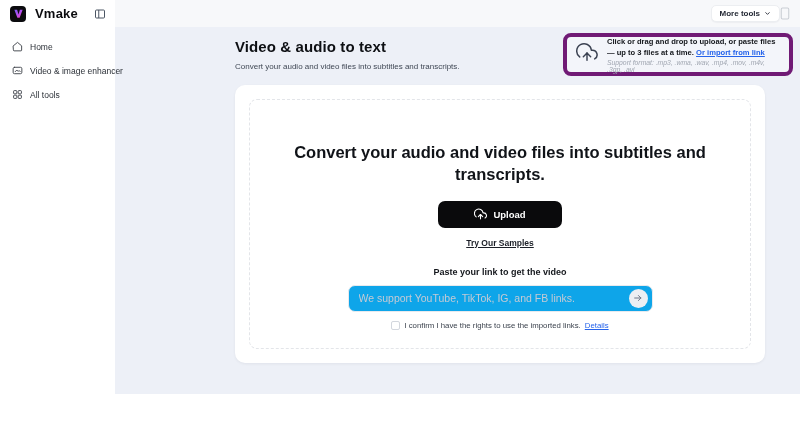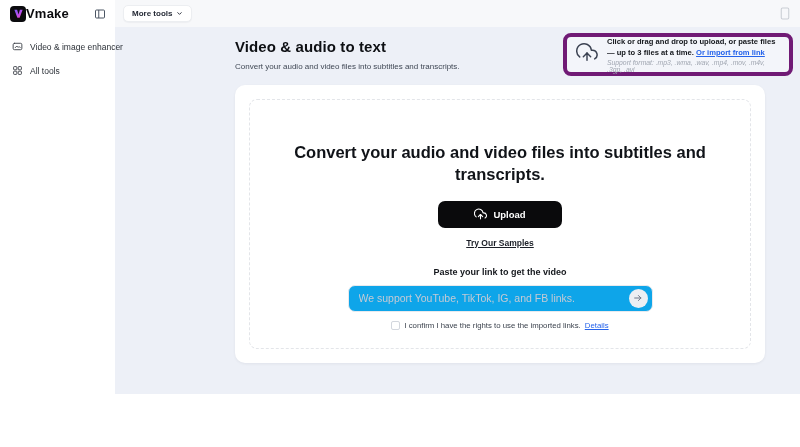--- a/index.html
+++ b/index.html
@@ -2,30 +2,30 @@
 <html><head>
 <meta charset="utf-8">
 <style>
   * { margin:0; padding:0; box-sizing:border-box; }
   html,body { width:800px; height:447px; background:#ffffff; font-family:"Liberation Sans", sans-serif; overflow:hidden; }
   .app { position:relative; width:800px; height:447px; }
 
   
   .sidebar { position:absolute; left:0; top:0; width:115px; height:447px; background:#ffffff; z-index:3; }
   .logo-row { display:flex; align-items:center; justify-content:space-between; padding:6px 8px 6px 10px; height:27px; }
-  .logo { display:flex; align-items:center; gap:0; }
+  .logo { display:flex; align-items:center; gap:9px; }
   .logo-badge { width:16px; height:16px; background:#0b0b0e; border-radius:4px; display:flex; align-items:center; justify-content:center; }
   .logo-text { font-size:13px; font-weight:800; color:#0b0b0e; letter-spacing:.2px; }
   .collapse-btn { width:14px; height:14px; display:flex; align-items:center; justify-content:center; cursor:pointer; color:#4b5563; }
   .nav { padding-top:8px; }
   .nav-item { display:flex; align-items:center; gap:7px; padding:0 6px 0 12px; height:24px; font-size:8.5px; color:#2b3037; cursor:pointer; white-space:nowrap; }
   .nav-item svg { flex:0 0 auto; color:#3b4047; }
 
   
-  .topbar { position:absolute; left:115px; top:0; width:685px; height:27px; background:#f7f8fa; z-index:2; display:flex; align-items:center; justify-content:space-between; padding:0 10px 0 8px; }
+  .topbar { position:absolute; left:115px; top:0; width:685px; height:27px; background:#f7f8fa; z-index:2; display:flex; align-items:center; justify-content:flex-end; padding:0 10px 0 8px; }
   .more-tools { display:flex; align-items:center; gap:4px; background:#ffffff; border:1px solid #eceef1; border-radius:5px; height:17px; padding:0 8px; font-size:8px; font-weight:700; color:#1f2430; cursor:pointer; box-shadow:0 1px 1px rgba(16,24,40,.04); }
   .mobile-icon { color:#c9cdd4; display:flex; cursor:pointer; }
 
   
   .main { position:absolute; left:115px; top:27px; width:685px; height:367px; background:#edf0f7; z-index:1; }
 
   .page-title { position:absolute; left:120px; top:11px; font-size:15px; font-weight:800; color:#0d0f13; letter-spacing:.1px; }
   .page-subtitle { position:absolute; left:120px; top:35px; font-size:8px; color:#3f4754; }
 
   .hint-box { position:absolute; left:448px; top:6px; width:230px; height:43px; border:4px solid #701a75; border-radius:8px; display:flex; align-items:center; gap:9px; padding:0 9px; background:rgba(255,255,255,.35); }
@@ -72,20 +72,28 @@
         <span class="logo-text">Vmake</span>
       </div>
       <span class="collapse-btn">
         <svg width="12" height="12" viewBox="0 0 24 24" fill="none" stroke="currentColor" stroke-width="2">
           <rect x="3" y="4" width="18" height="16" rx="2"></rect>
           <line x1="9.5" y1="4" x2="9.5" y2="20"></line>
         </svg>
       </span>
     </div>
     <nav class="nav">
+      <div class="nav-item">
+        <span>
+          <svg width="11" height="11" viewBox="0 0 24 24" fill="none" stroke="currentColor" stroke-width="2" stroke-linecap="round" stroke-linejoin="round">
+              <path d="M3 10.5 12 3l9 7.5V20a1.5 1.5 0 0 1-1.5 1.5h-15A1.5 1.5 0 0 1 3 20Z"></path>
+            </svg>
+        </span>
+        <span>Home</span>
+      </div>
       <div class="nav-item">
         <span>
           <svg width="11" height="11" viewBox="0 0 24 24" fill="none" stroke="currentColor" stroke-width="2" stroke-linecap="round" stroke-linejoin="round">
               <rect x="2.5" y="5" width="19" height="14" rx="3"></rect>
               <path d="M7 14.5 10.5 11l3 3 2-2 2.5 2.5"></path>
             </svg>
         </span>
         <span>Video &amp; image enhancer</span>
       </div>
       <div class="nav-item">

